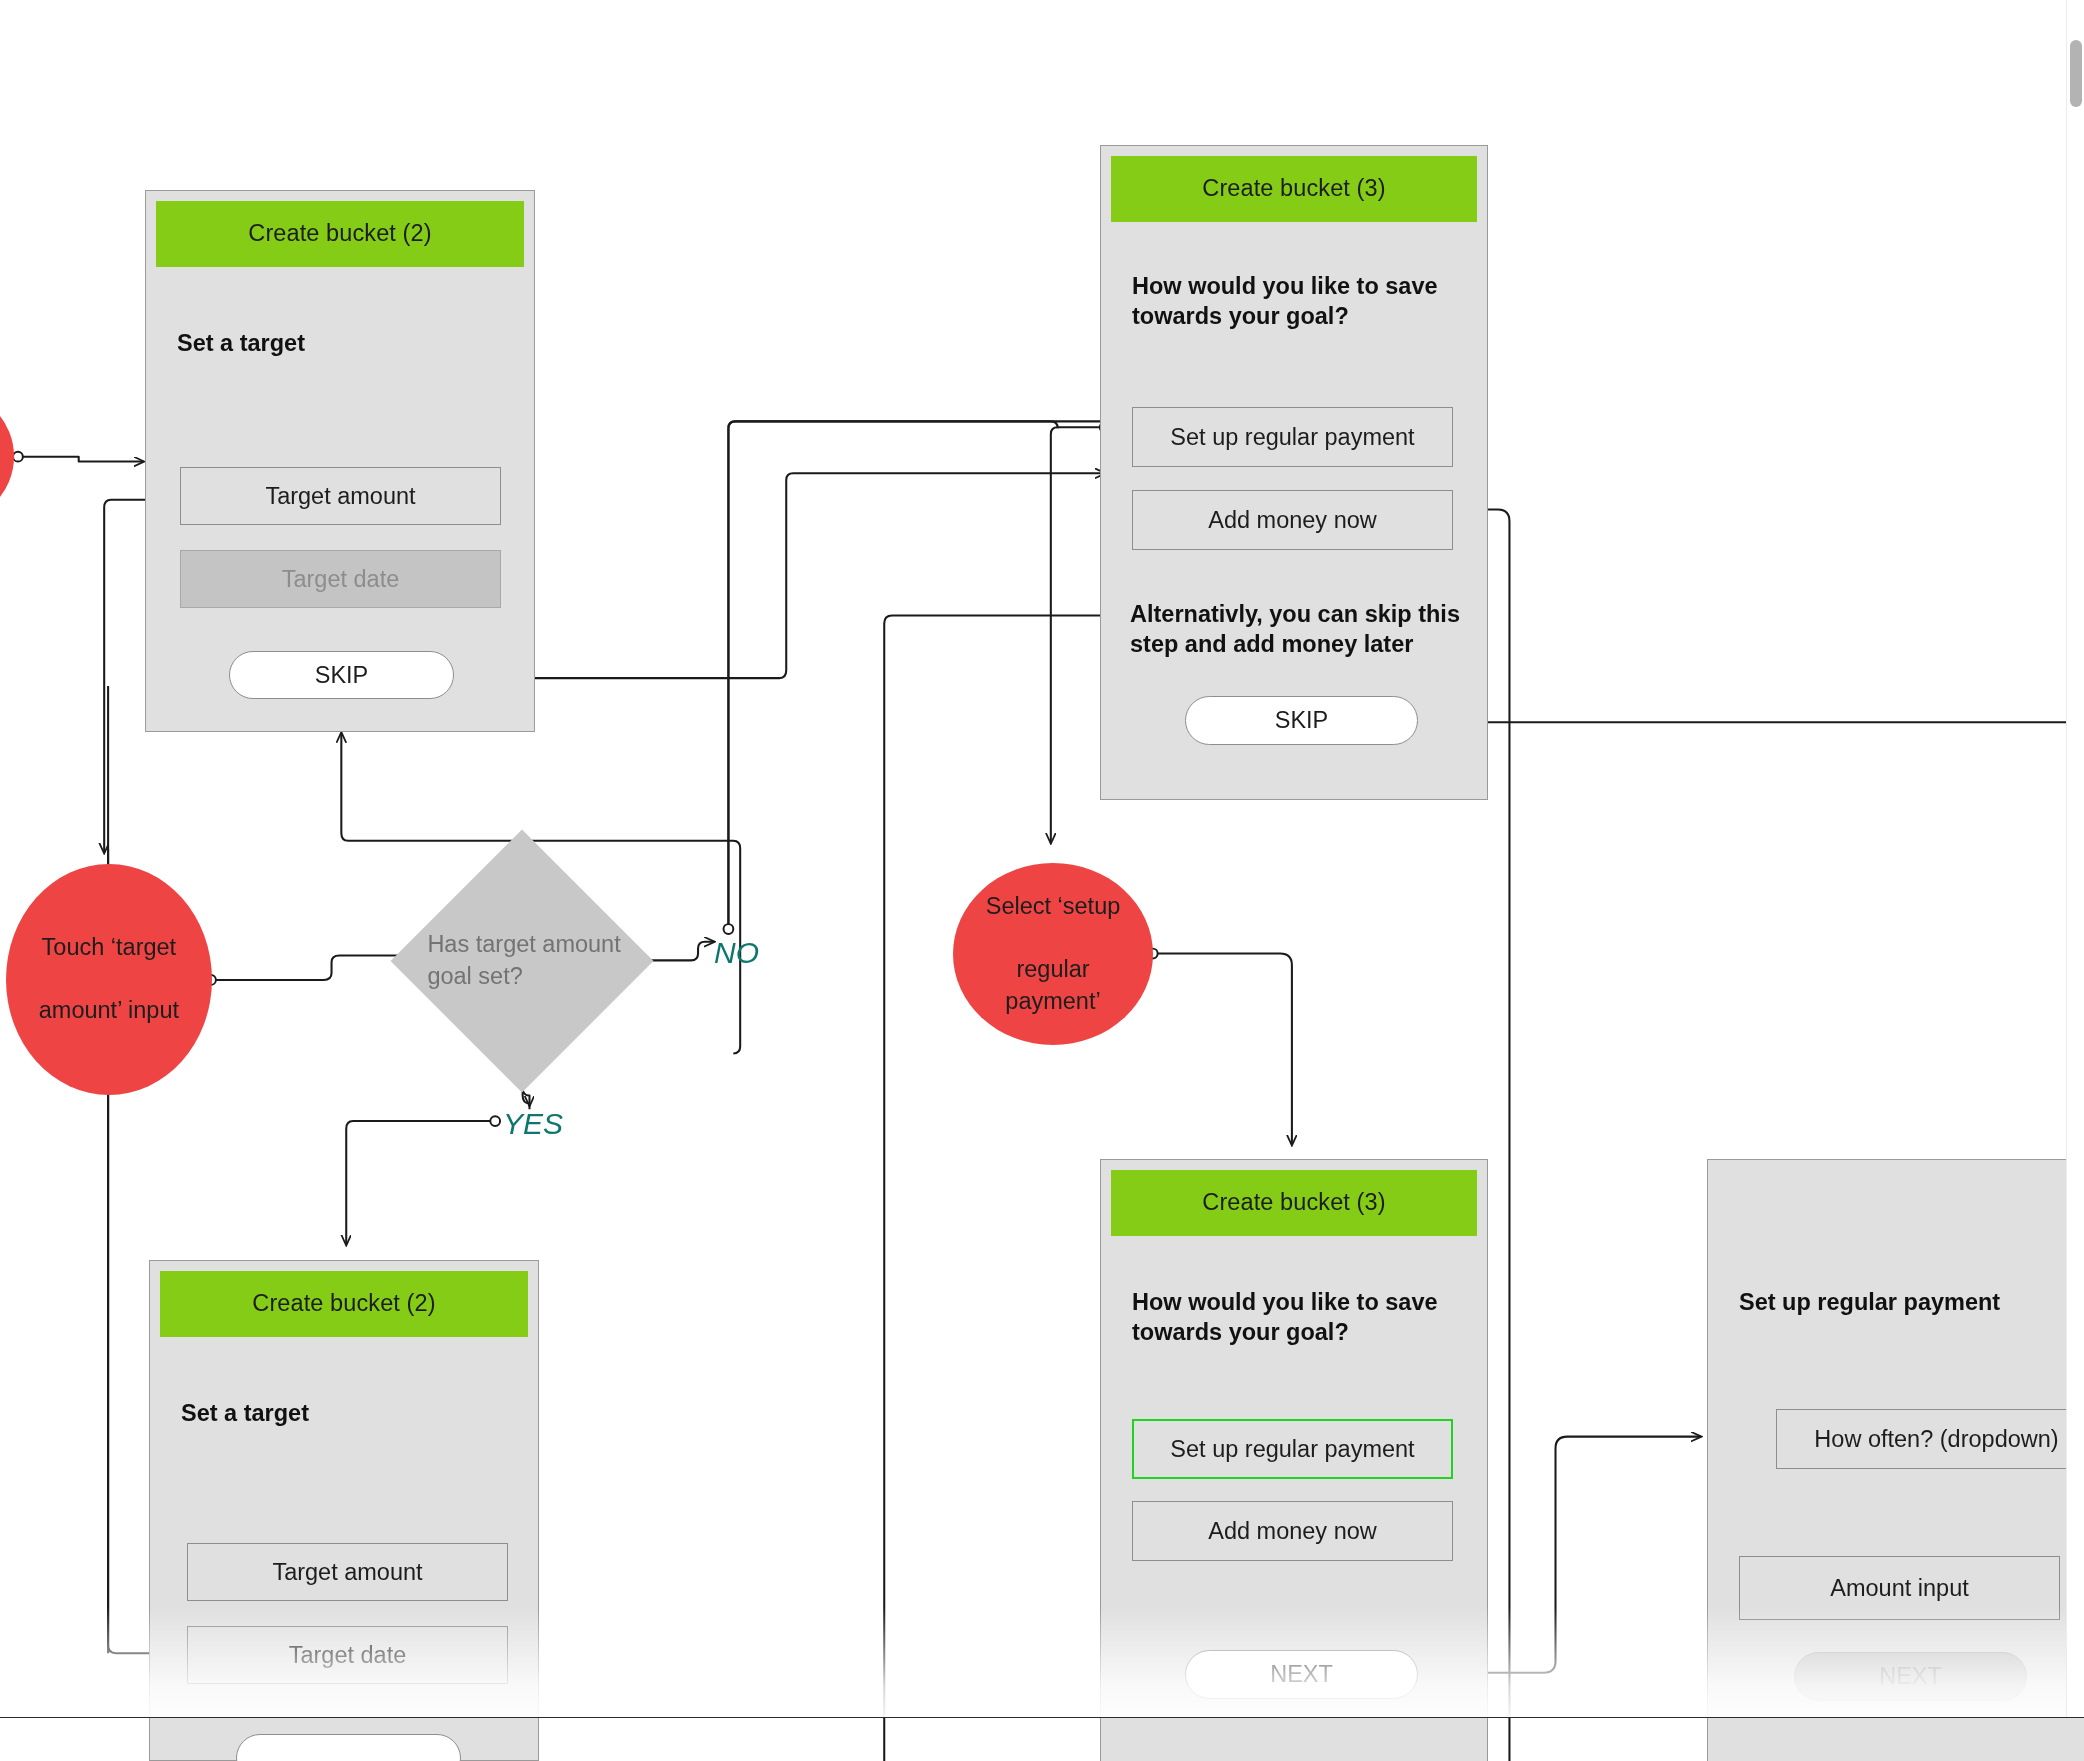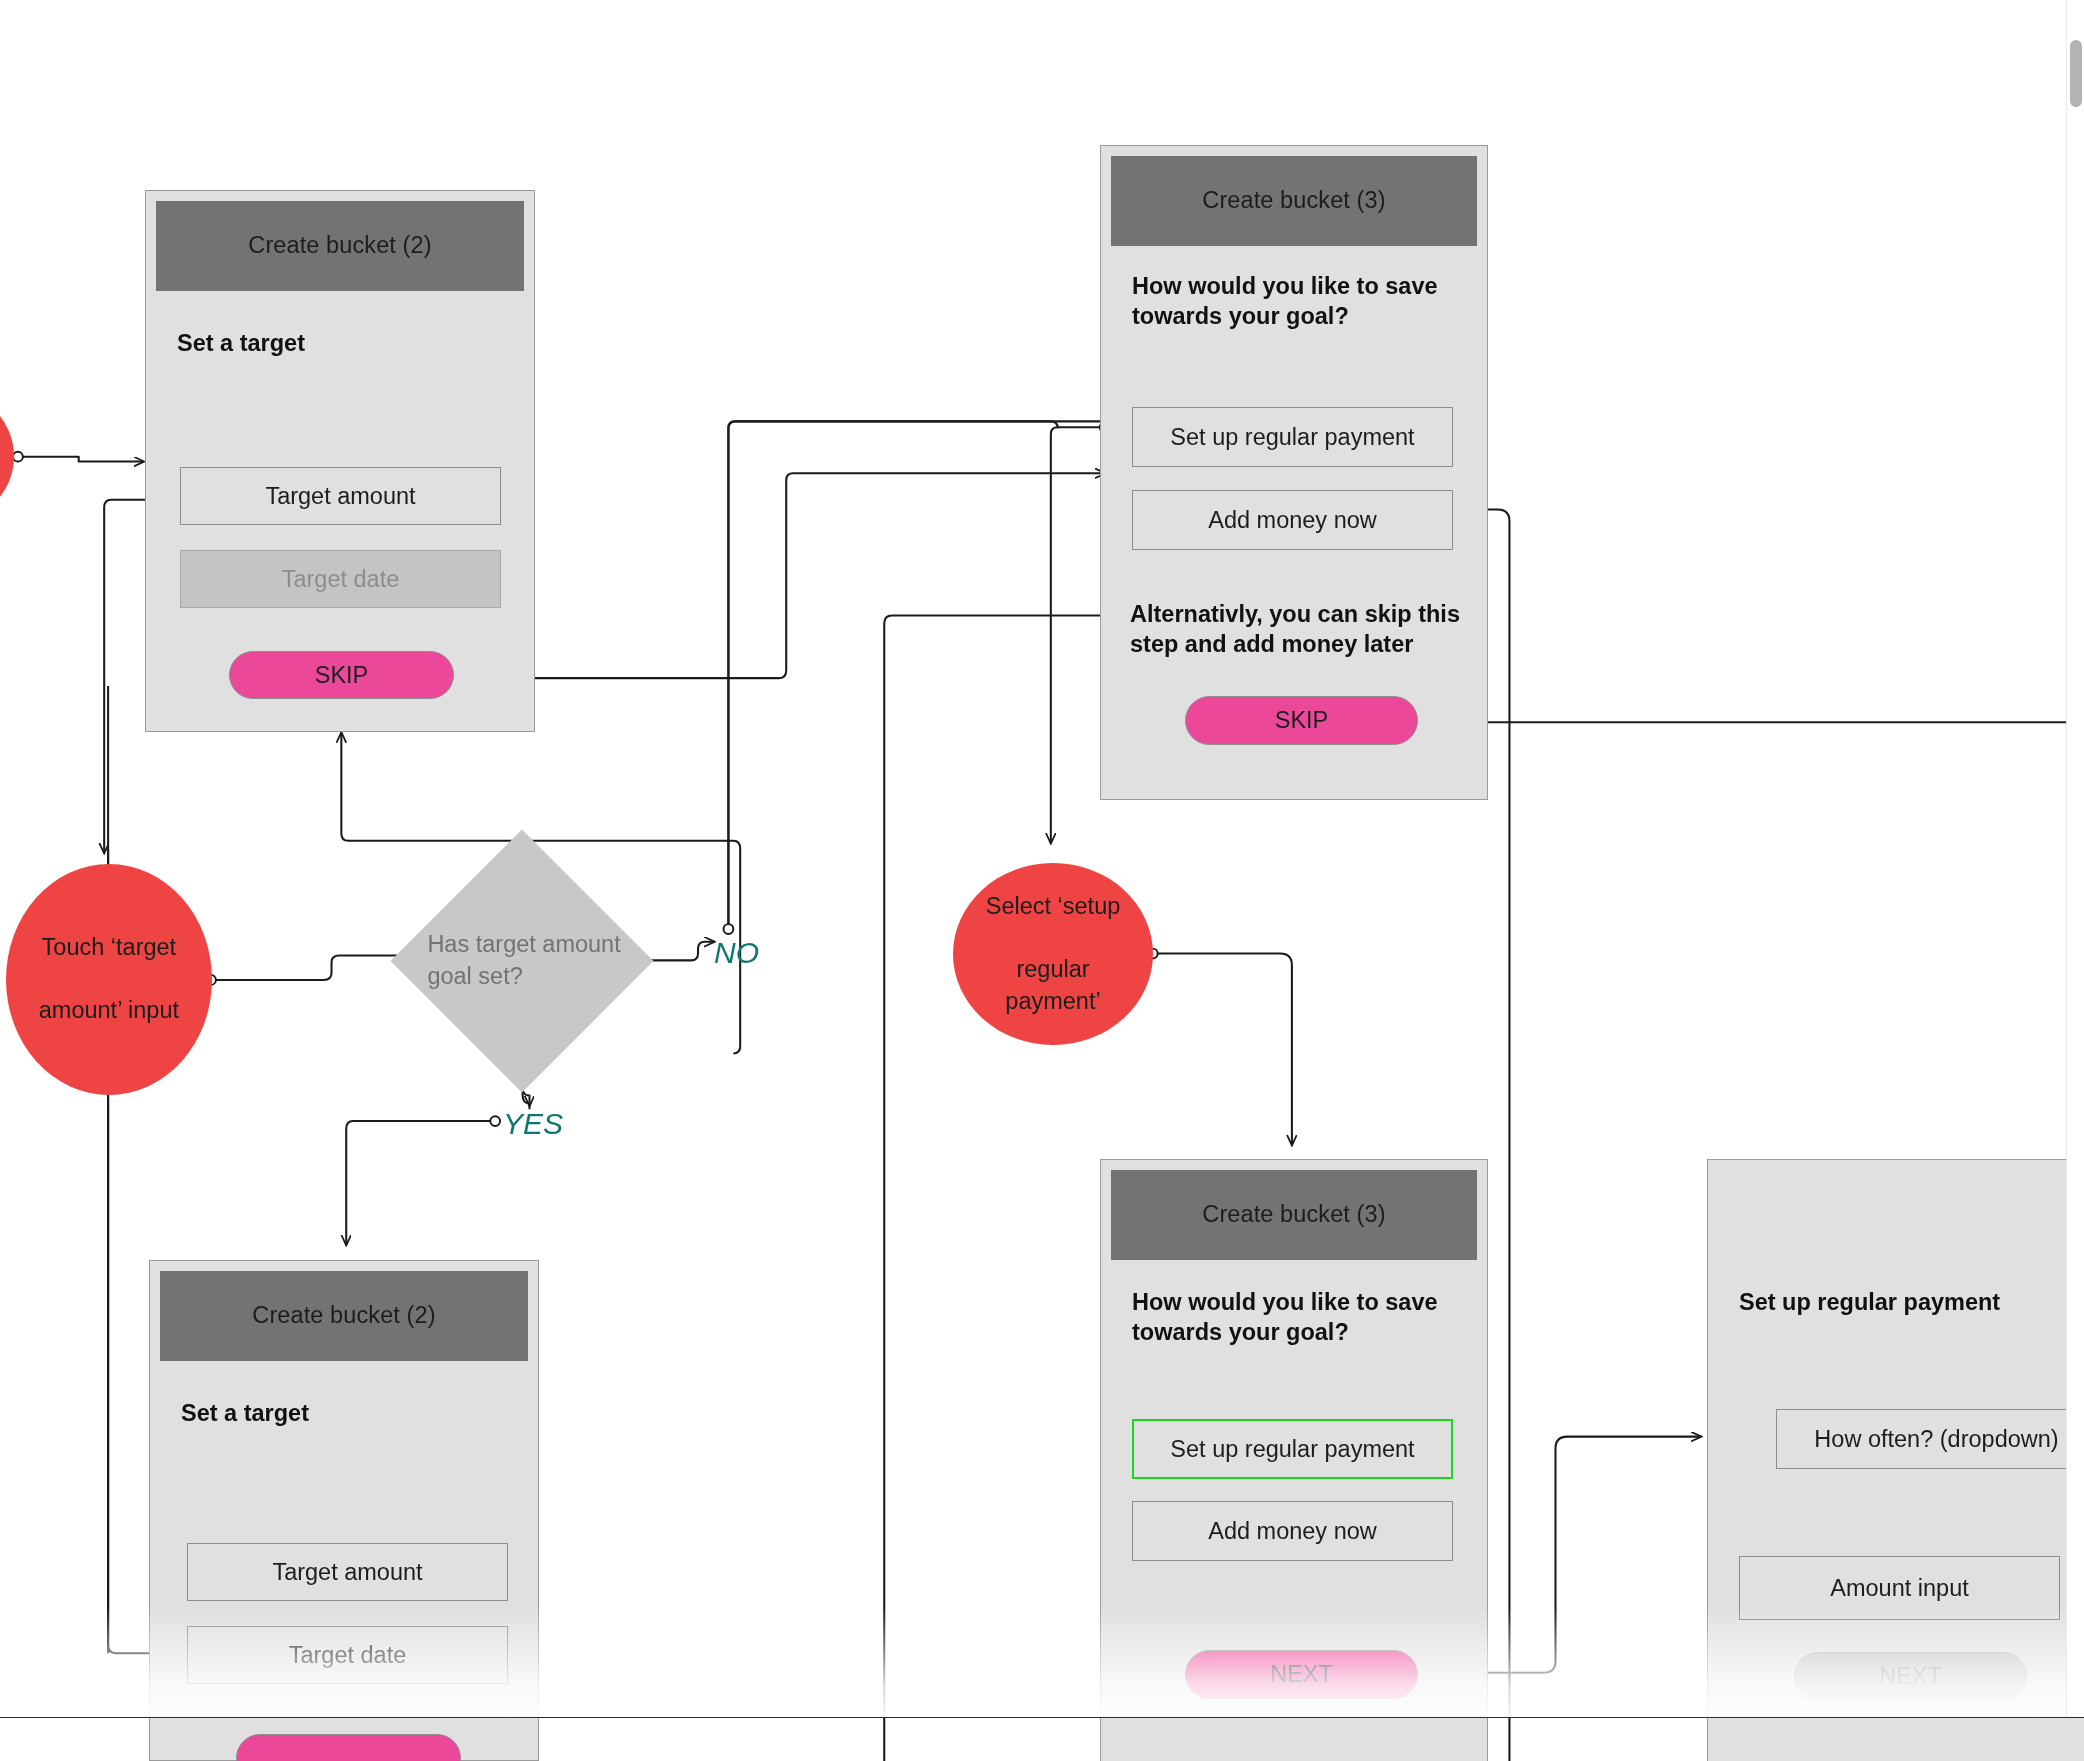--- a/index.html
+++ b/index.html
@@ -15,22 +15,22 @@
   #edges{position:absolute;left:0;top:0;width:2085px;height:1761px;pointer-events:none;}
 
   
   .screen{
     position:absolute;
     background:#e0e0e0;
     border:1px solid #9a9a9a;
     box-sizing:border-box;
   }
   .screen-title{
-    position:absolute;left:9.8px;right:9.8px;top:9.8px;height:90px;
-    background:#737373;
+    position:absolute;left:9.8px;right:9.8px;top:9.8px;height:66px;
+    background:#84cc16;
     display:flex;align-items:center;justify-content:center;
     font-size:23.5px;color:#1d1d1d;letter-spacing:0.1px;
   }
   .screen-heading{
     position:absolute;left:31px;right:23.5px;
     font-size:23.5px;font-weight:bold;color:#111;line-height:1.28;
   }
   .field{
     position:absolute;
     border:1px solid #8e8e8e;
@@ -42,21 +42,21 @@
   .field.disabled{
     background:#c4c4c4;border-color:#a8a8a8;color:#8d8d8d;
   }
   .field.selected{
     border:2.9px solid #1fd31f;
   }
   .pill{
     position:absolute;
     border:1px solid #8e8e8e;
     border-radius:39px;
-    background:#ec4899;
+    background:#ffffff;
     box-sizing:border-box;
     display:flex;align-items:center;justify-content:center;
     font-size:23.5px;color:#1d1d1d;
   }
   .pill.disabled{
     background:#c4c4c4;border-color:#b1b1b1;color:#949494;
   }
 
   
   .ellipse{

